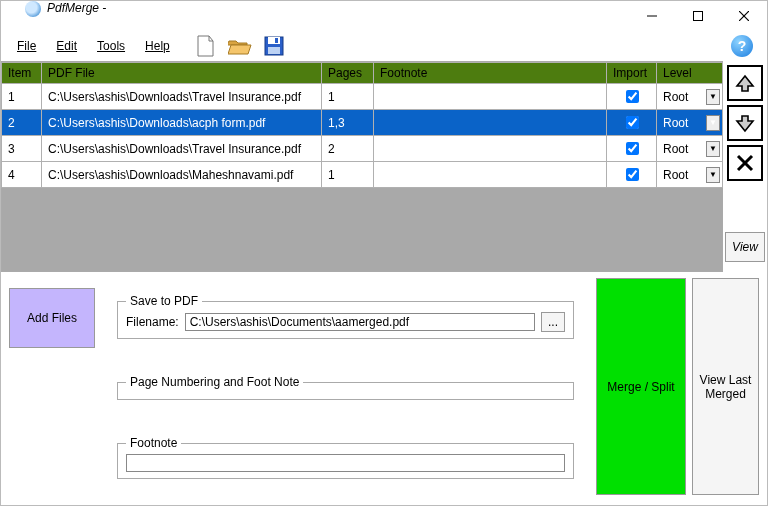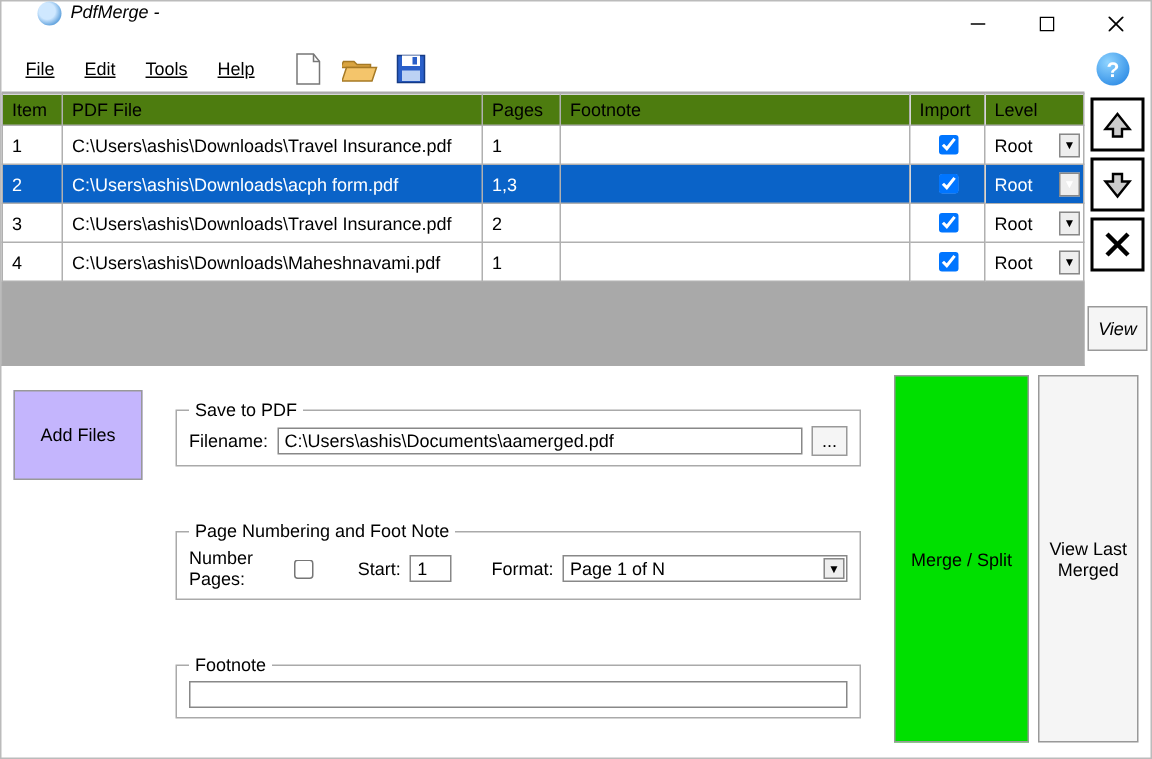--- a/index.html
+++ b/index.html
@@ -201,33 +201,20 @@
           <legend>Save to PDF</legend>
           <div class="row">
             <span>Filename:</span>
             <input type="text" class="filename-input" value="C:\Users\ashis\Documents\aamerged.pdf" style="">
             <div class="browse-btn">...</div>
           </div>
         </fieldset>
 
         <fieldset>
           <legend>Page Numbering and Foot Note</legend>
-          <div class="row">
-            <span>Number Pages:</span>
-            <input type="checkbox" style="">
-            <span style="width:20px"></span>
-            <span>Start:</span>
-            <input type="text" style="width: 28px;" value="1">
-            <span style="width:20px"></span>
-            <span>Format:</span>
-            <div class="format-select">
-              <input type="text" style="width: 100%;" value="Page 1 of N">
-              <div class="dd">▼</div>
-            </div>
-          </div>
         </fieldset>
 
         <fieldset>
           <legend>Footnote</legend>
           <input type="text" style="width: 100%;" value="">
         </fieldset>
       </div>
 
       <div class="merge-btn">Merge / Split</div>
       <div class="view-last">View Last Merged</div>

